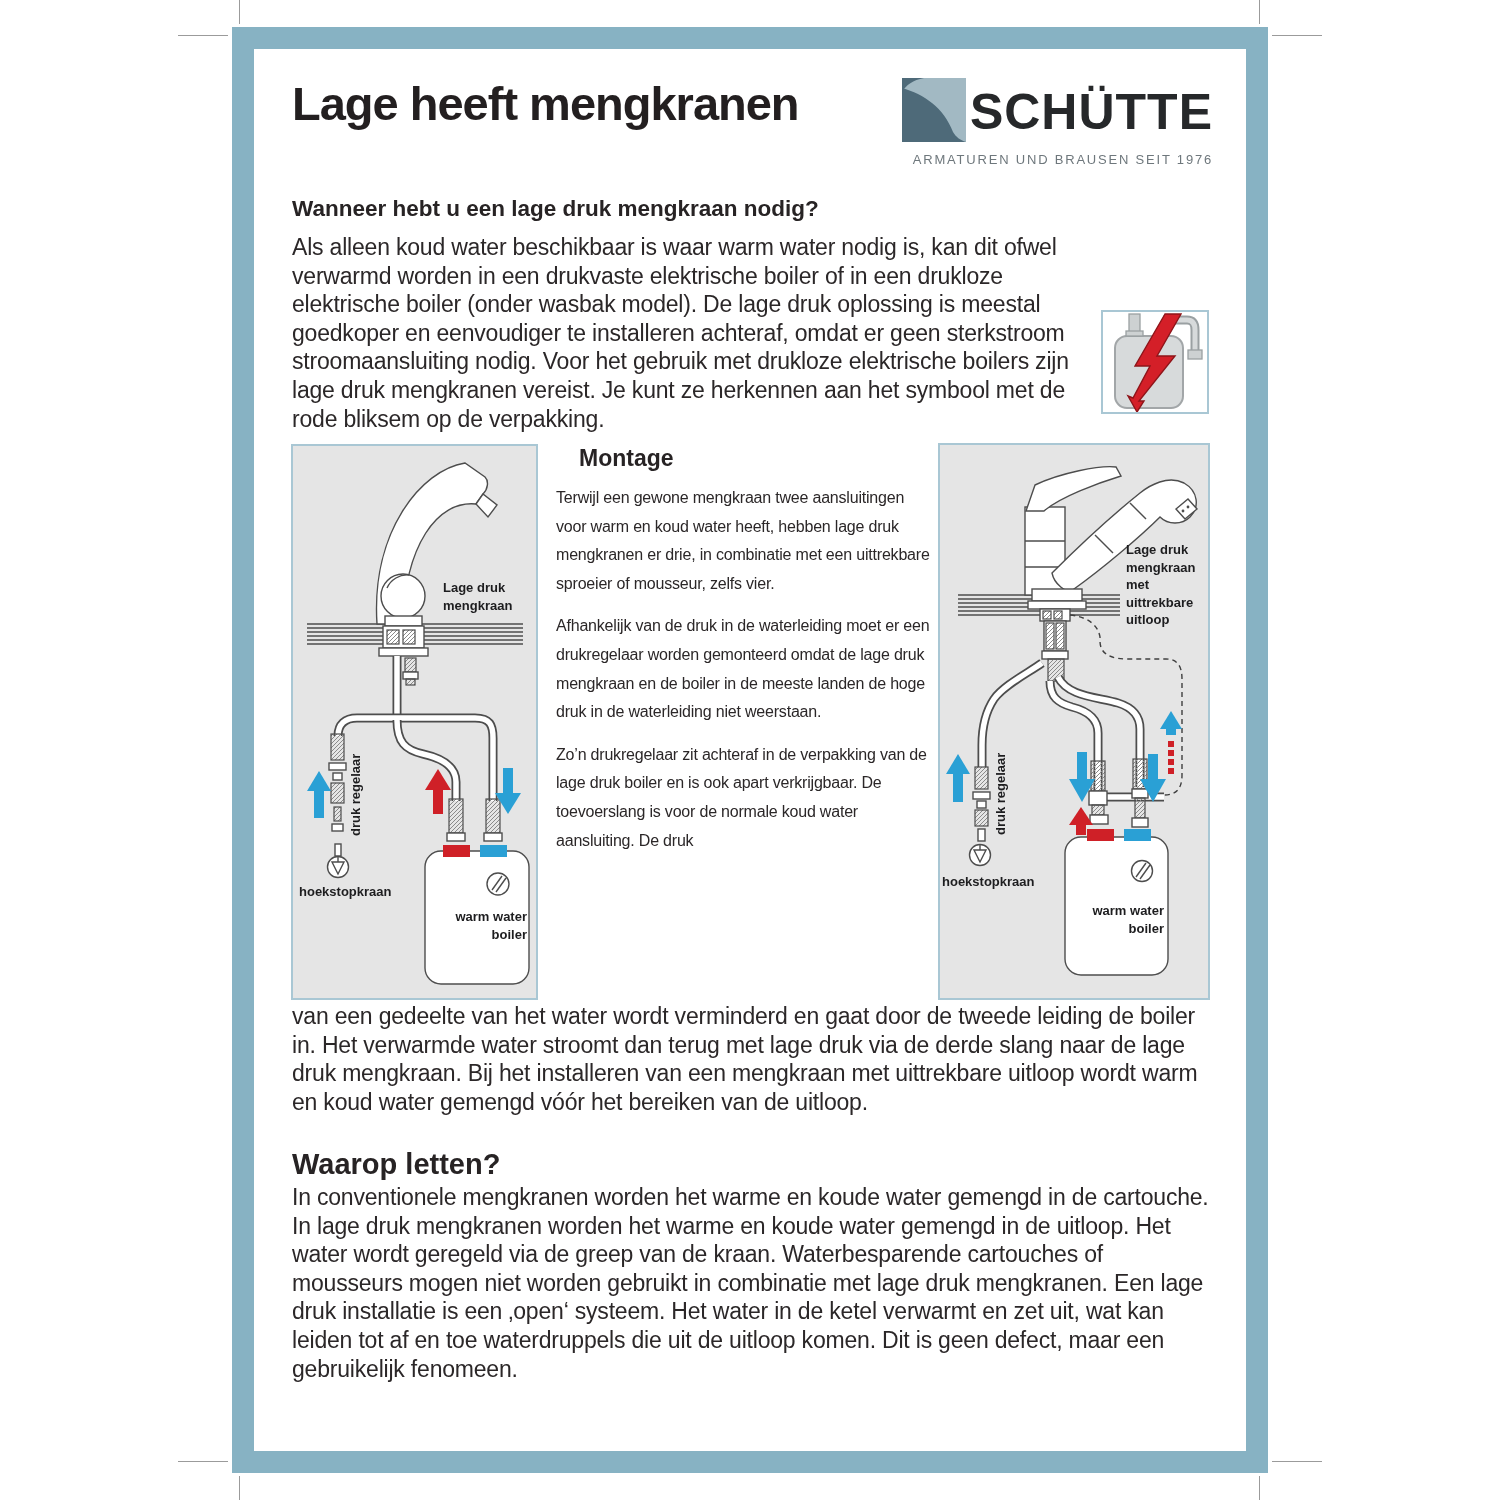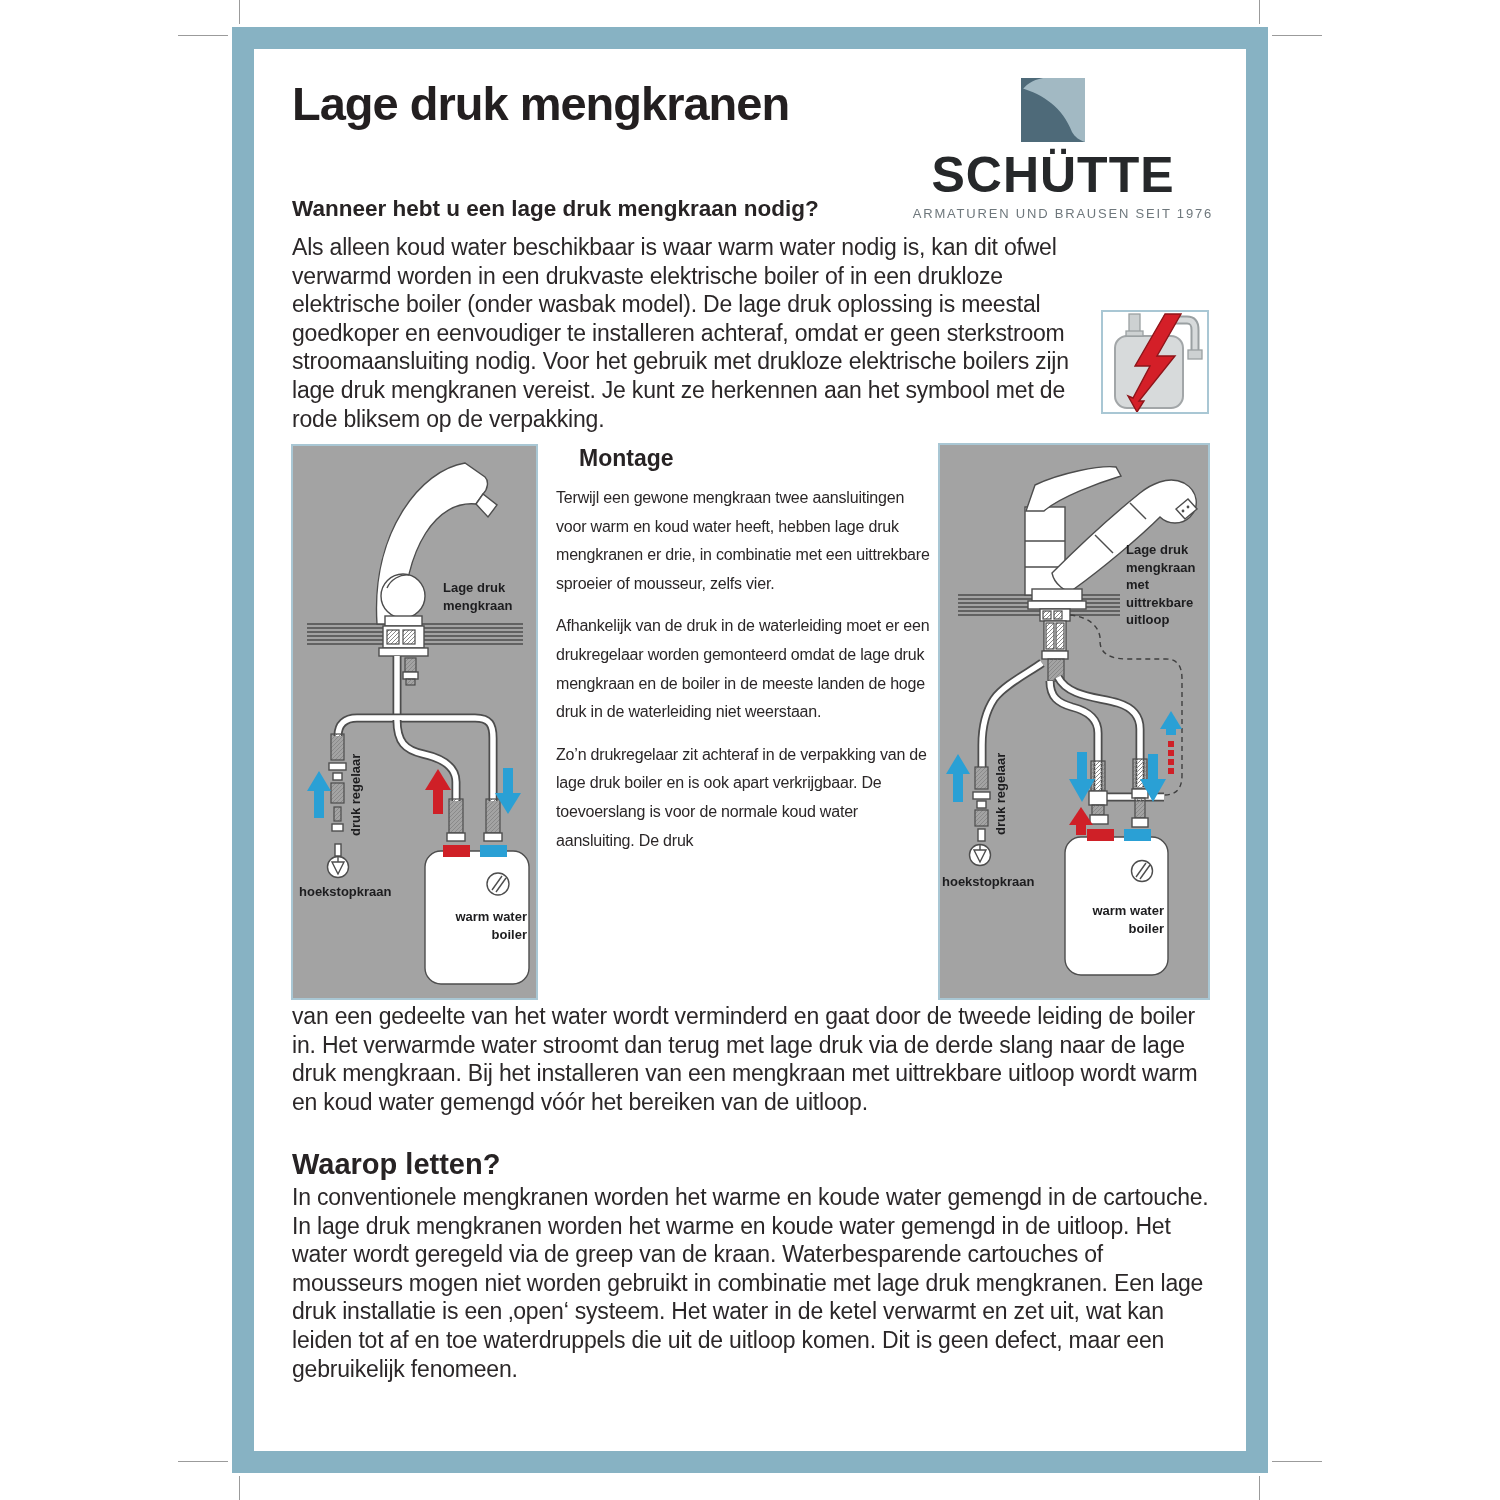--- a/index.html
+++ b/index.html
@@ -18,32 +18,32 @@
 
   .frame{position:absolute;left:232px;top:27px;width:1036px;height:1446px;
     border:22px solid var(--c-frame);background:#fff;}
 
   .content{position:absolute;left:0;top:0;width:1500px;height:1500px;}
 
   .title{position:absolute;left:292px;top:76px;font-size:47px;font-weight:800;
     letter-spacing:-1px;color:#231f20;}
 
   .logo{position:absolute;left:893px;top:78px;width:320px;text-align:right;}
-  .logo-row{display:flex;align-items:center;justify-content:flex-end;gap:4px;flex-direction:column;}
+  .logo-row{display:flex;align-items:center;justify-content:flex-end;gap:4px;}
   .logo-name{font-size:50px;font-weight:700;letter-spacing:1px;color:#26282a;line-height:1;}
   .logo-tagline{margin-top:6px;font-size:13px;letter-spacing:1.8px;color:var(--c-tagline);}
 
   .q-heading{position:absolute;left:292px;top:196px;font-size:22.5px;font-weight:700;}
   .body-text{font-size:23px;line-height:28.6px;letter-spacing:-0.2px;color:#2b2728;}
   .intro{position:absolute;left:292px;top:233px;width:800px;}
 
   .inset-icon{position:absolute;left:1101px;top:310px;width:108px;height:104px;
     border:2px solid var(--c-boxBorder);background:#fff;}
 
-  .diag{position:absolute;background:#a3a3a3;border:2px solid var(--c-boxBorder);}
+  .diag{position:absolute;background:#e5e5e5;border:2px solid var(--c-boxBorder);}
   .diag.left{left:291px;top:444px;width:247px;height:556px;}
   .diag.right{left:938px;top:443px;width:272px;height:557px;}
   .diag svg{position:absolute;left:0;top:0;}
   .dlabel{position:absolute;font-size:13px;font-weight:700;line-height:1.35;color:#1d1d1f;}
   .dlabel.rot{transform:rotate(-90deg);transform-origin:0 0;white-space:nowrap;}
   .dlabel.center{text-align:right;}
 
   .mid-col{position:absolute;left:556px;top:445px;width:382px;}
   .mid-col h3{font-size:23px;font-weight:700;margin-bottom:12px;margin-left:23px;}
   .mid-col p{font-size:16px;line-height:28.6px;letter-spacing:-0.2px;color:#2b2728;margin-bottom:14px;}
@@ -72,21 +72,21 @@
   <div class="crop h" style="left:1272px;top:35px;"></div>
   <div class="crop v" style="left:239px;top:1476px;"></div>
   <div class="crop h" style="left:178px;top:1461px;"></div>
   <div class="crop v" style="left:1259px;top:1476px;"></div>
   <div class="crop h" style="left:1272px;top:1461px;"></div>
 
   <div class="frame"></div>
 
   <div class="content">
 
-    <h1 class="title">Lage druk mengkranen</h1>
+    <h1 class="title">Lage heeft mengkranen</h1>
 
     <div class="logo">
       <div class="logo-row">
         <span>
           <svg width="64" height="64" viewBox="0 0 64 64">
             <rect x="0" y="0" width="64" height="64" fill="var(--c-logoLight)"></rect>
             <path d="M0,10 C22,16 42,30 51,54 C54,59 58,62 64,64 L0,64 Z" fill="var(--c-logoDark)"></path>
             <path d="M0,0 L22,0 C11,2 4,7 0,14 Z" fill="var(--c-logoDark)"></path>
           </svg>
         </span>

